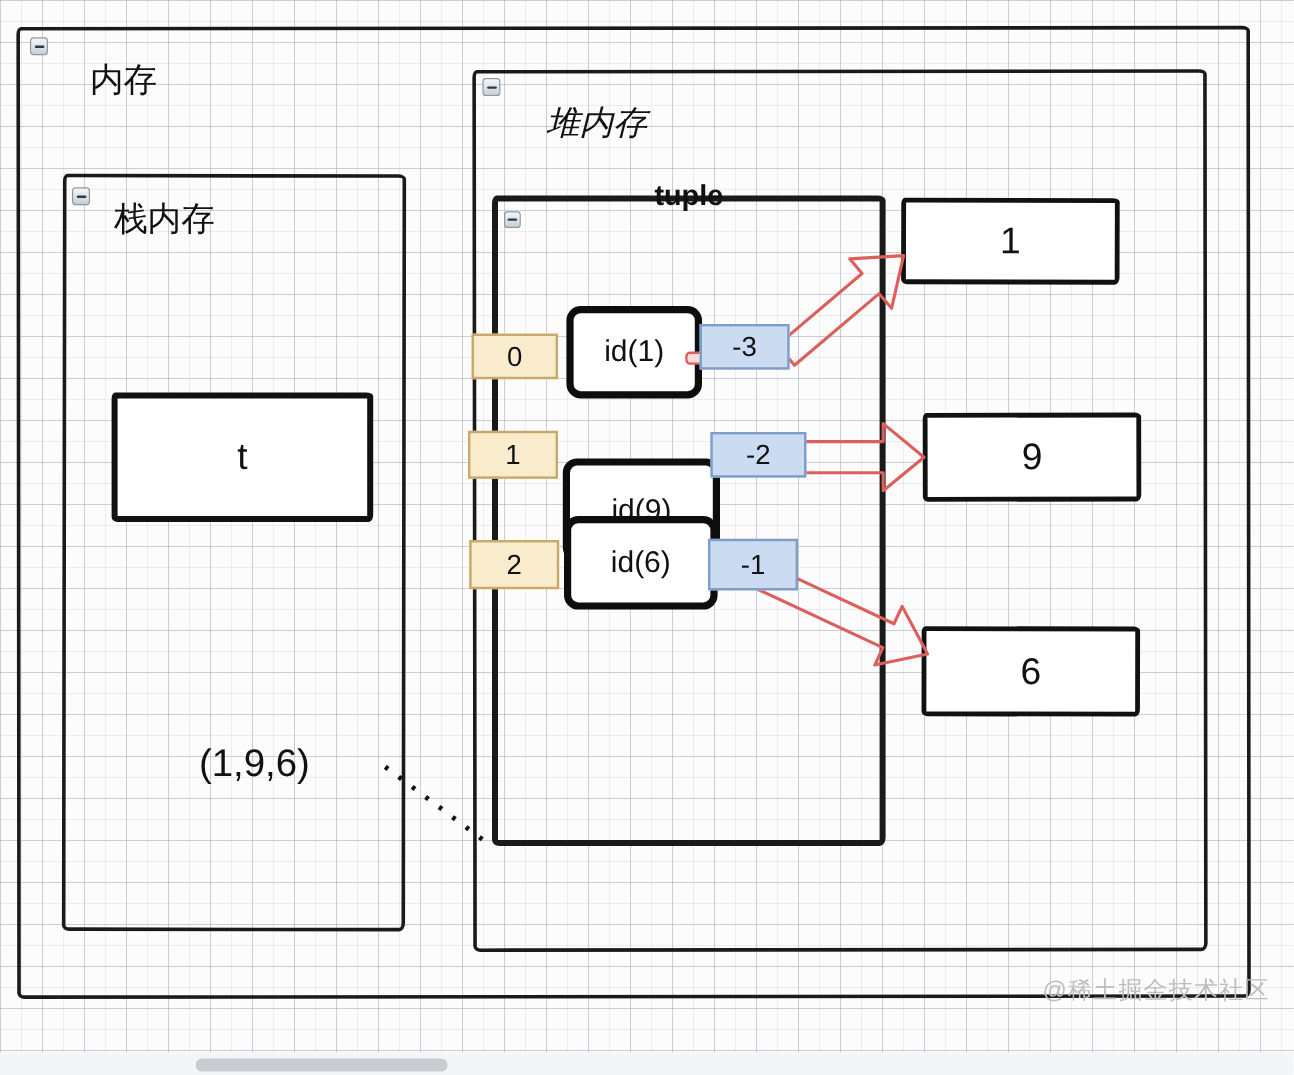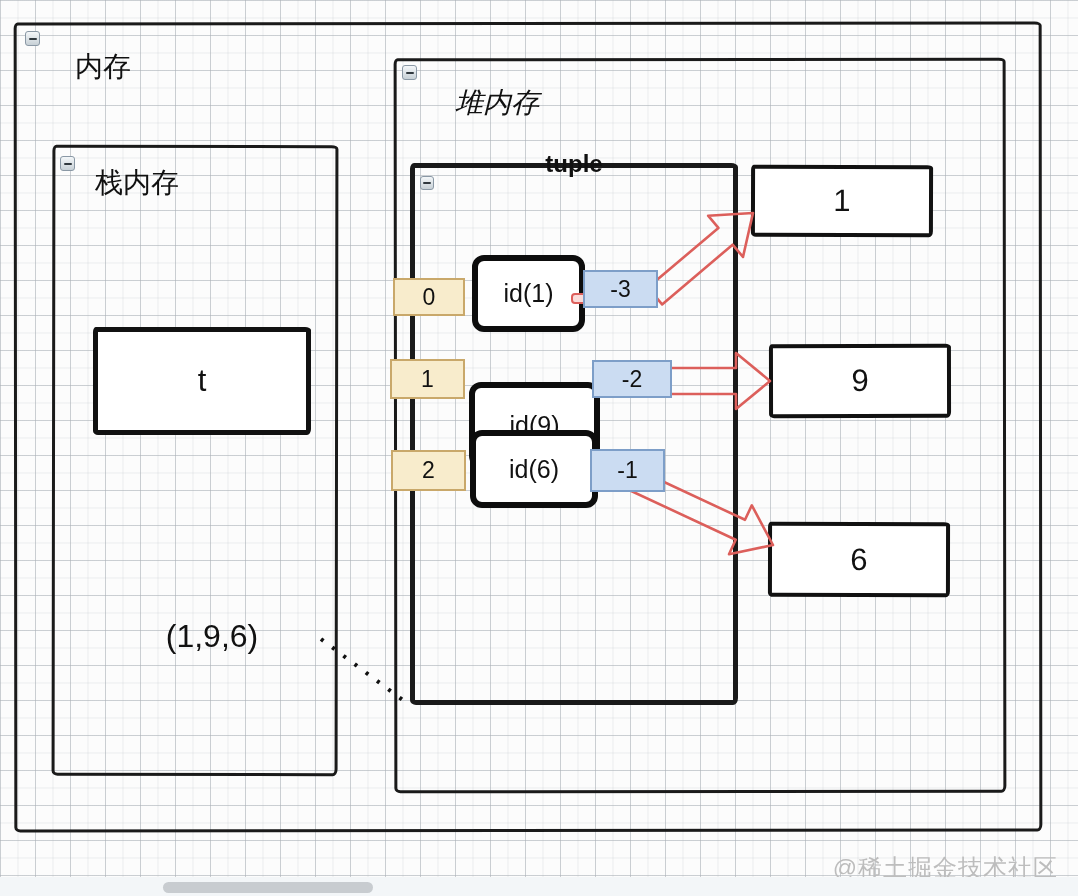--- a/index.html
+++ b/index.html
@@ -64,21 +64,21 @@
   
   .lbl{position:absolute;z-index:30;white-space:nowrap;}
   .lbl-mem{left:75px;top:48px;font-size:28px;}
   .lbl-stack{left:95px;top:164px;font-size:28px;}
   .lbl-heap{left:455px;top:84px;font-size:28px;font-style:italic;}
   .lbl-tuple{left:410px;top:150px;width:328px;text-align:center;
              font-size:24px;font-weight:bold;z-index:35;}
   .note{position:absolute;left:112px;top:614px;width:200px;text-align:center;z-index:30;}
   .note .l1{font-size:25px;}
   .note .l2{font-size:32px;margin-top:4px;}
-  .watermark{position:absolute;right:20px;top:852px;font-size:24px;
+  .watermark{position:absolute;right:20px;top:812px;font-size:20px;
              color:#BDBDBD;z-index:30;letter-spacing:1px;}
   
   .collapse{
     position:absolute;width:15px;height:15px;box-sizing:border-box;z-index:40;
     border:1px solid #8A98A5;border-radius:3px;
     background:linear-gradient(#F4F7F9,#C7D0D6);
     display:flex;align-items:center;justify-content:center;
   }
   .collapse .bar{width:8px;height:2px;background:#30383E;border-radius:1px;}
   .c-outer{left:25px;top:31px;}

